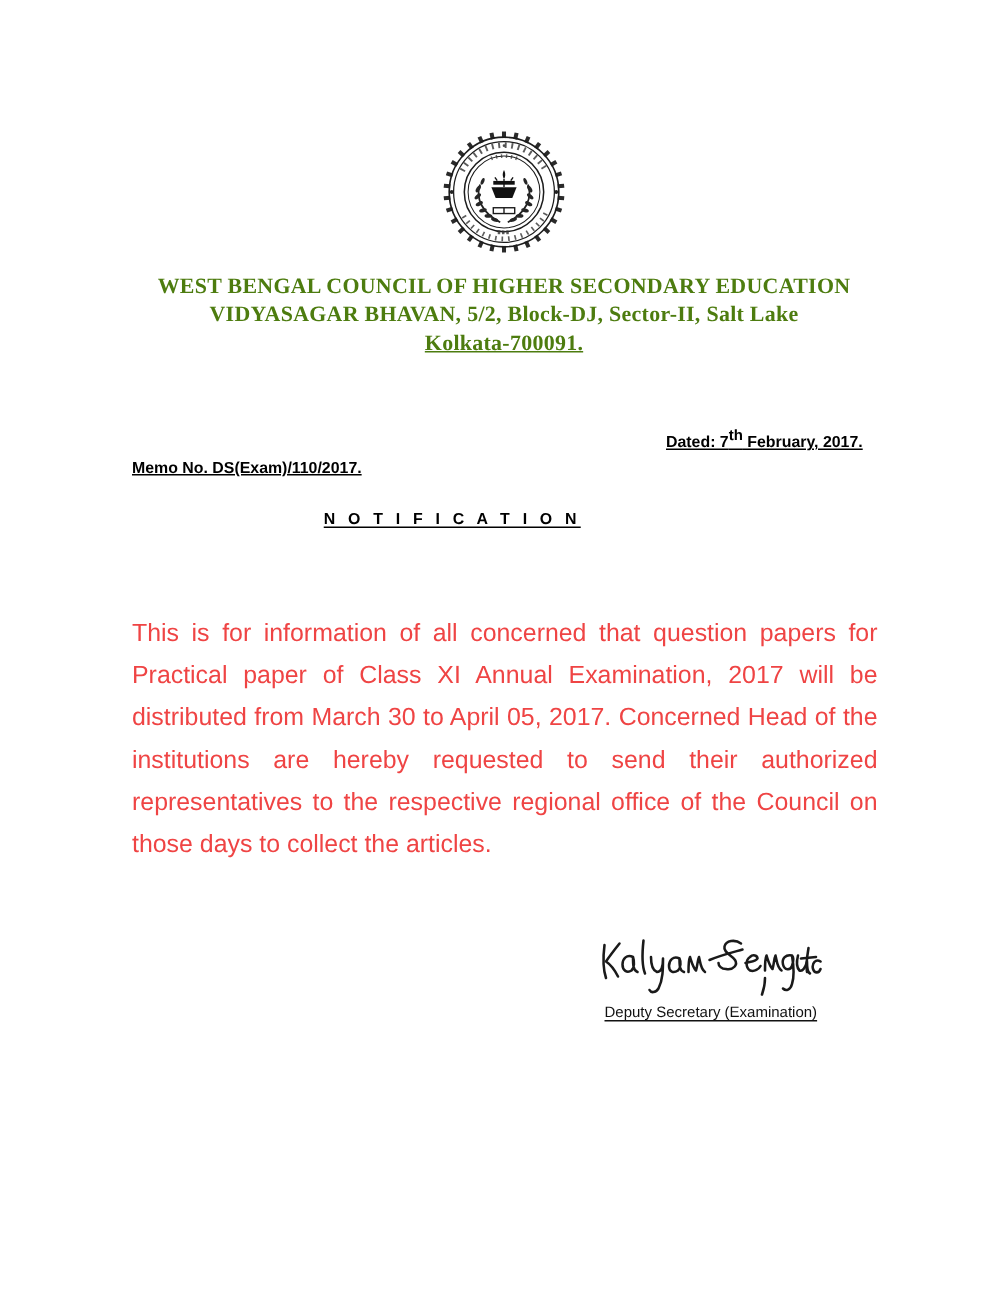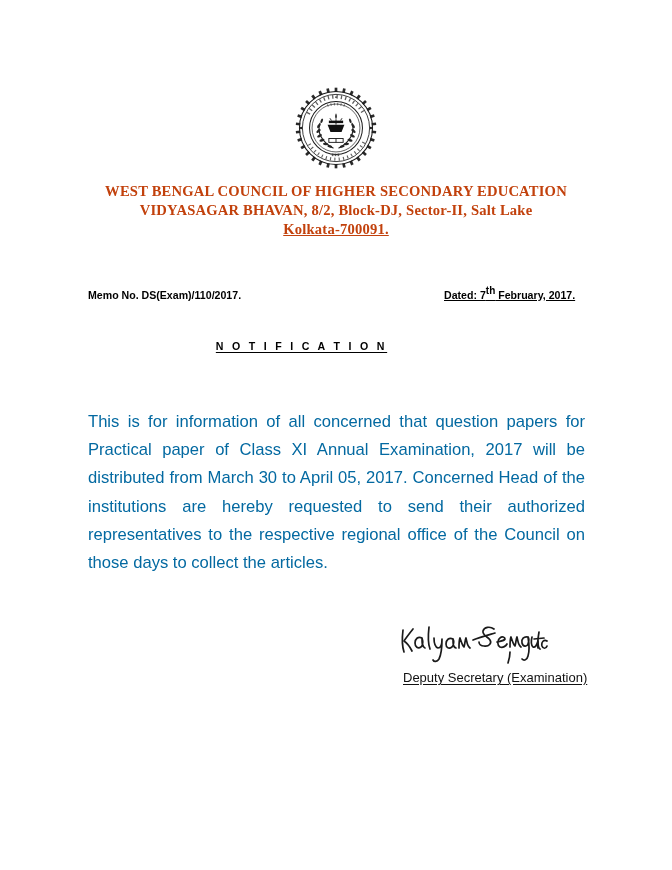--- a/index.html
+++ b/index.html
@@ -44,39 +44,40 @@
     position: absolute;
     left: 0;
     top: 182px;
     width: 672px;
     text-align: center;
     font-family: "Liberation Serif", serif;
     font-weight: bold;
     font-size: 14.6px;
     line-height: 19px;
     letter-spacing: 0.2px;
-    color: #c2410c;
+    color: #4d7c0f;
   }
   .letterhead .lh-line { display: block; white-space: nowrap; }
   .letterhead .lh-line.underline span { text-decoration: underline; margin-top: 14px; }
 
   
   .memo-row {
     position: absolute;
     left: 88px;
     top: 289px;
     width: 496px;
     height: 16px;
     font-size: 10.6px;
     font-weight: bold;
   }
   .memo-no {
     position: absolute;
     left: 0;
-    top: 0;
+    top: 17px;
+    text-decoration: underline;
     white-space: nowrap;
   }
   .memo-date {
     position: absolute;
     left: 356px;
     top: 0;
     text-decoration: underline;
     white-space: nowrap;
   }
   .sup {
@@ -106,42 +107,42 @@
   
   .body-text {
     position: absolute;
     left: 88px;
     top: 408px;
     width: 497px;
     font-size: 16.6px;
     line-height: 28.2px;
     text-align: justify;
     text-justify: inter-word;
-    color: #0369a1;
+    color: #ef4444;
     font-weight: 400;
   }
   .body-text p { margin: 0; }
 
   
   .sign-block {
     position: absolute;
     left: 390px;
     top: 618px;
     width: 190px;
   }
   .signature {
     width: 150px;
     height: 48px;
     margin-left: 8px;
     line-height: 0;
   }
   .sign-title {
     margin-top: 4px;
     margin-left: 13px;
-    font-size: 13px;
+    font-size: 10px;
     text-decoration: underline;
     text-underline-offset: 2px;
     white-space: nowrap;
     color: #111;
   }
 </style>
 </head>
 <body>
 
 <div class="page">
@@ -282,21 +283,21 @@
             <rect x="48.4" y="80.5" width="2.0" height="3.0"></rect>
             <rect x="51.8" y="80.5" width="2.0" height="3.0"></rect>
           </g>
         </g>
       </svg>
     </div>
   </div>
 
   <div class="letterhead">
     <span class="lh-line">WEST BENGAL COUNCIL OF HIGHER SECONDARY EDUCATION</span>
-    <span class="lh-line">VIDYASAGAR BHAVAN, 8/2, Block-DJ, Sector-II, Salt Lake</span>
+    <span class="lh-line">VIDYASAGAR BHAVAN, 5/2, Block-DJ, Sector-II, Salt Lake</span>
     <span class="lh-line underline"><span>Kolkata-700091.</span></span>
   </div>
 
   <div class="memo-row">
     <span class="memo-no">Memo No. DS(Exam)/110/2017.</span>
     <span class="memo-date"><span>Dated: 7</span><span class="sup">th</span><span> February, 2017.</span></span>
   </div>
 
   <div class="notification">
     <span class="nt-text">N O T I F I C A T I O N</span>

